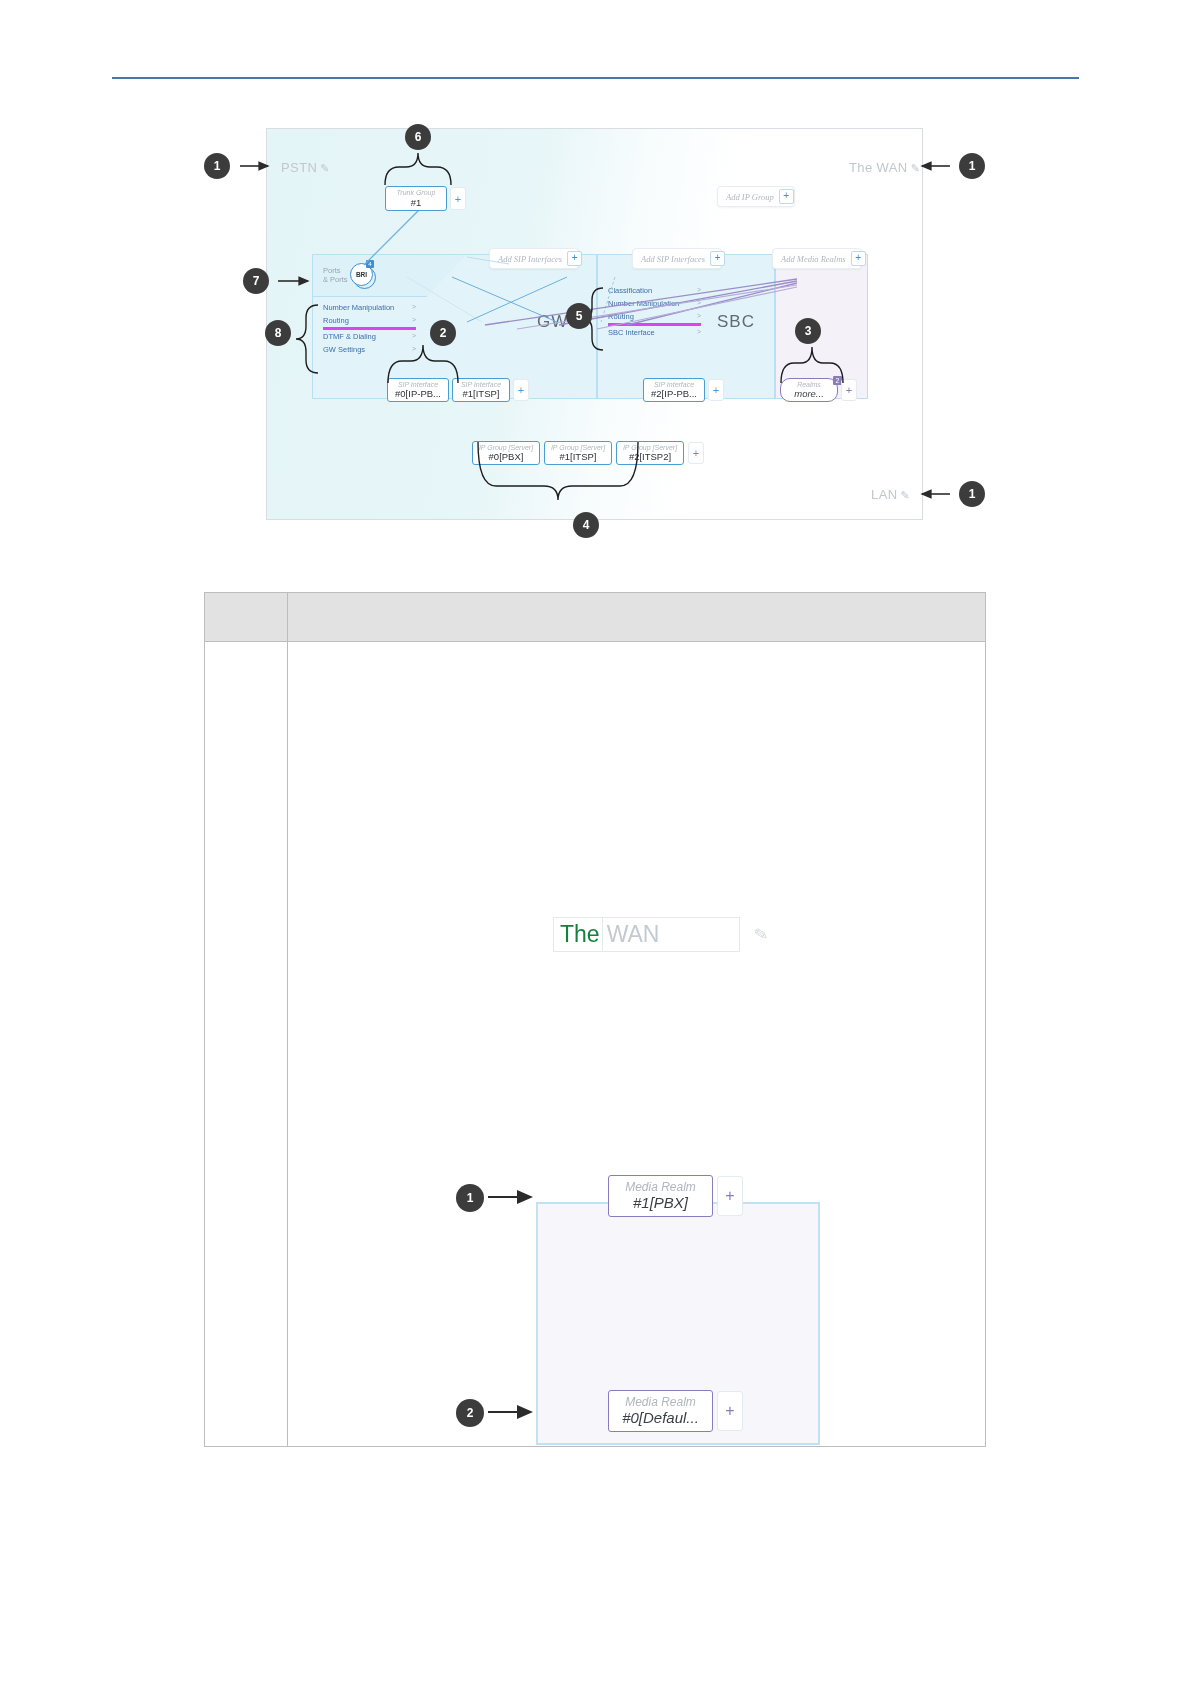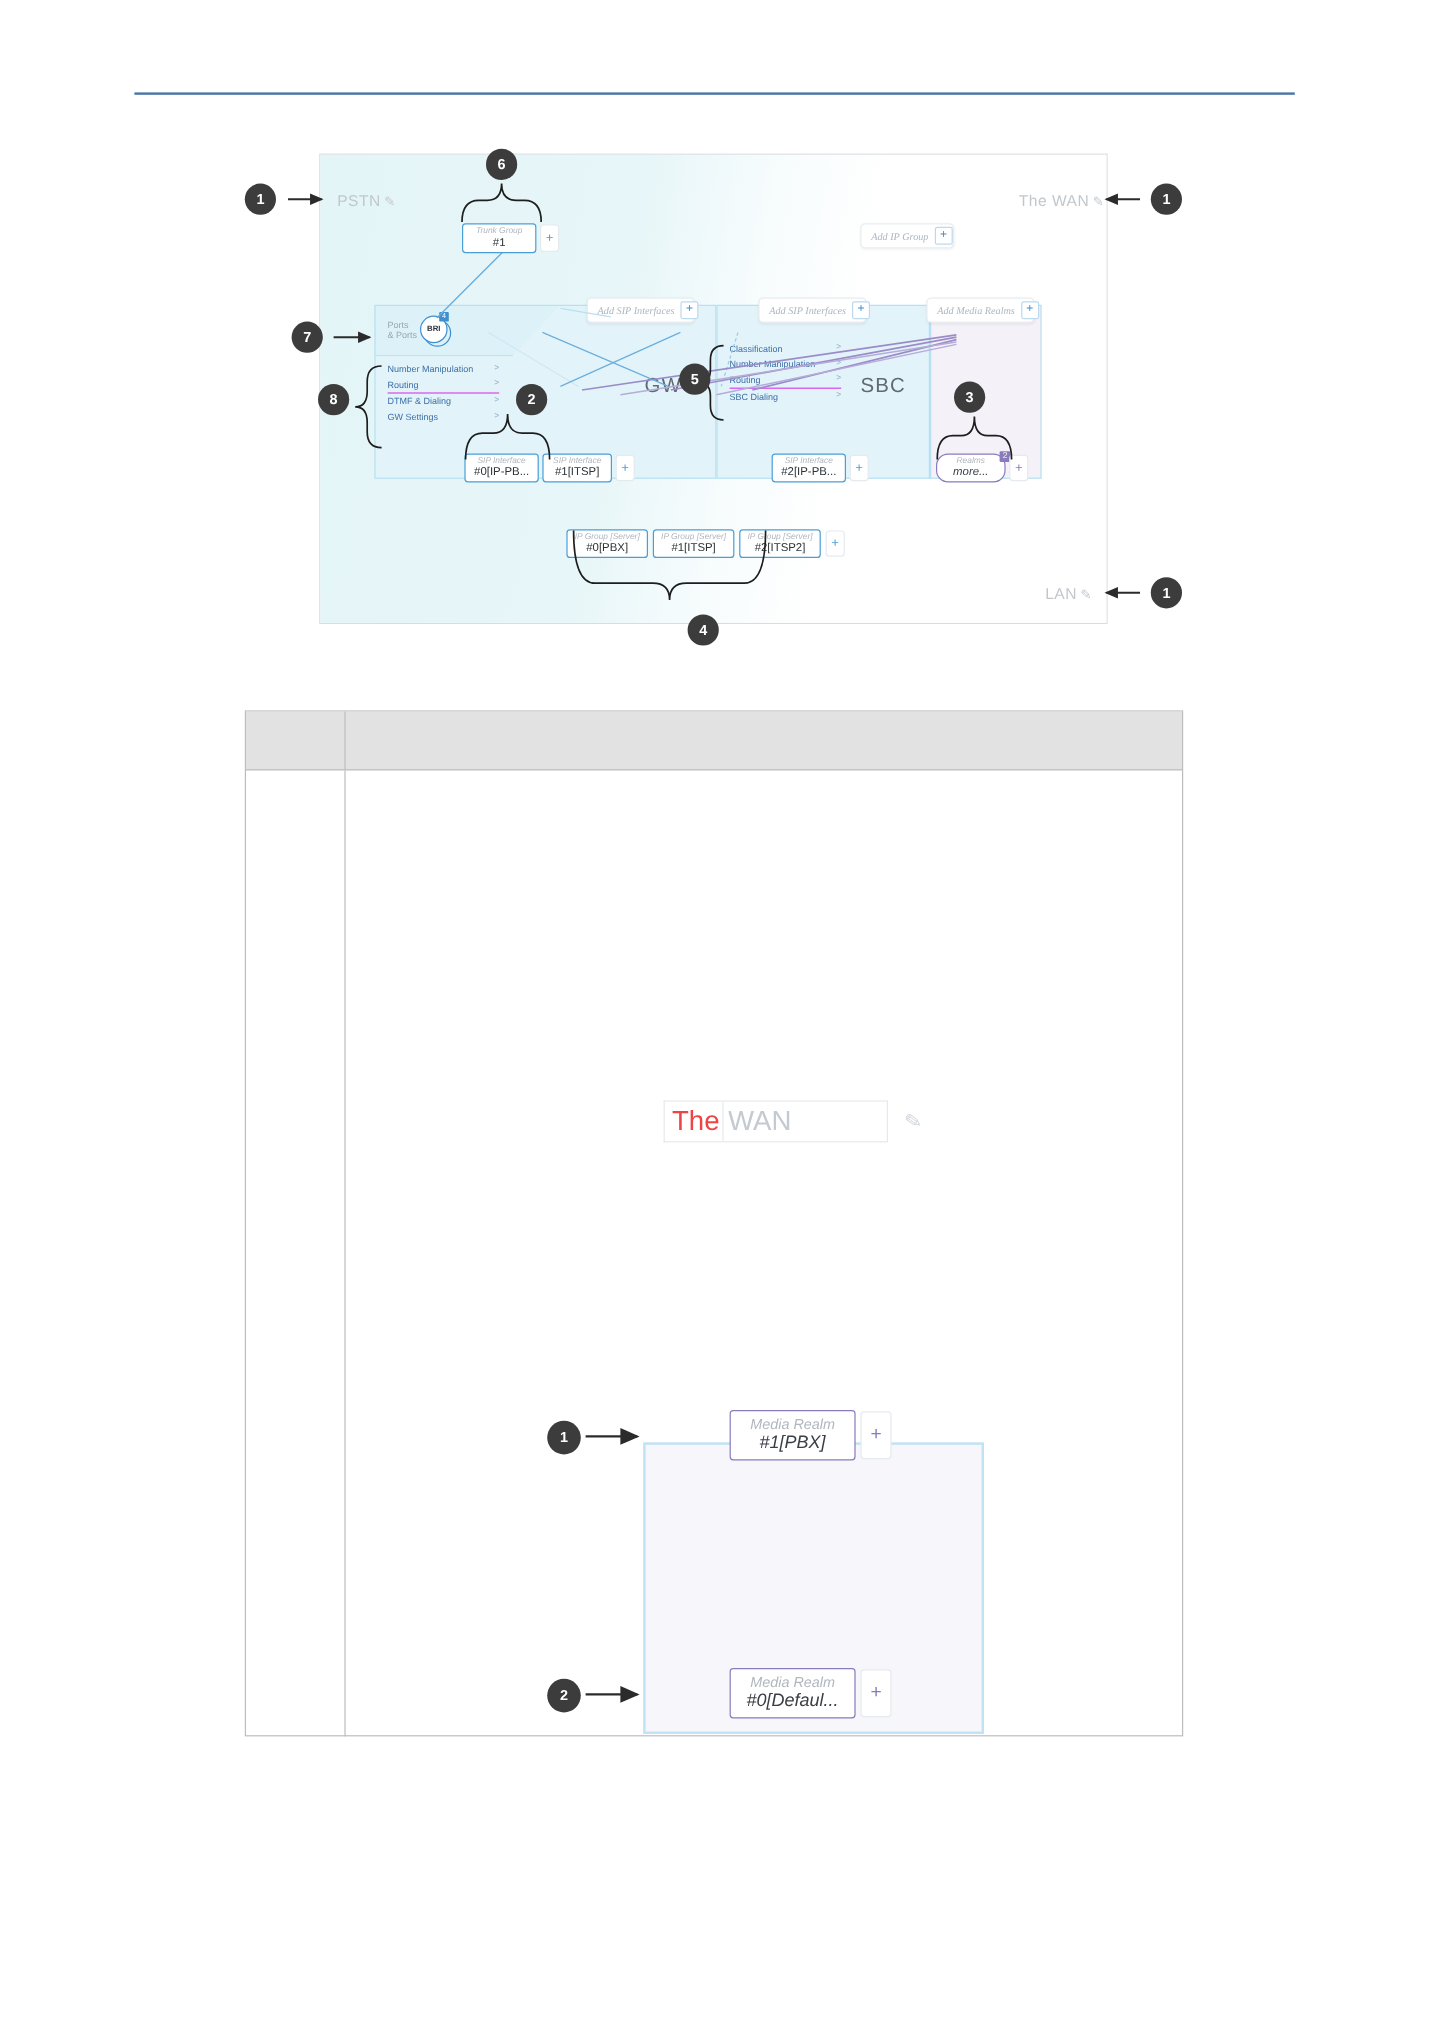--- a/index.html
+++ b/index.html
@@ -82,21 +82,21 @@
     width:9px;height:9px;line-height:9px;text-align:center;border-radius:1px;
   }
 
   
   .menu{position:absolute;}
   .menu .row{
     display:flex;align-items:flex-start;justify-content:space-between;
     font-size:7.5px;color:#3d6ea8;padding:2px 0;white-space:nowrap;
   }
   .menu .row .ch{color:#96aec9;font-size:7px;}
-  .menu .row.sep{border-top:1px solid #d946ef;}
+  .menu .row.sep{border-top:3px solid #d946ef;}
 
   .gwtitle{position:absolute;font-size:17px;color:#616a74;letter-spacing:1px;}
 
   .trunkspane{
     position:absolute;box-sizing:border-box;border:1px solid #b7e0f2;background:#ddf1f8;
   }
   .trunkslbl{position:absolute;font-size:7.5px;color:#9aa5af;line-height:1.25;}
   .bri{
     position:absolute;width:21px;height:21px;border-radius:50%;
     border:1.6px solid #3d8fd0;background:#fff;
@@ -129,21 +129,21 @@
   #tbl .hdr{display:flex;height:48px;background:#e2e2e2;border-bottom:1px solid #bdbdbd;}
   #tbl .hdr .c1{width:83px;border-right:1px solid #bdbdbd;box-sizing:border-box;}
   #tbl .hdr .c2{flex:1;}
   #tbl .body{display:flex;height:805px;}
   #tbl .body .c1{width:83px;border-right:1px solid #bdbdbd;box-sizing:border-box;}
   #tbl .body .c2{flex:1;position:relative;}
 
   
   .waneditor{position:absolute;display:flex;align-items:center;}
   .wanpre{
-    font-size:23px;color:#ef4444;border:1px solid #e6e9ec;
+    font-size:23px;color:#15803d;border:1px solid #e6e9ec;
     border-right:none;padding:3px 2px 3px 6px;background:#fff;
   }
   .waninput{
     font-size:23px;color:#c4cad1;border:1px solid #e6e9ec;
     padding:3px 12px 3px 4px;width:120px;background:#fff;
   }
   .wanpencil{margin-left:14px;color:#d2d7dc;font-size:17px;transform:rotate(-10deg);}
 
   
   .mrregion{
@@ -229,21 +229,21 @@
     </div>
     <div class="row">
       <span>Number Manipulation</span>
       <span class="ch">&gt;</span>
     </div>
     <div class="row">
       <span>Routing</span>
       <span class="ch">&gt;</span>
     </div>
     <div class="row sep">
-      <span>SBC Dialing</span>
+      <span>SBC Interface</span>
       <span class="ch">&gt;</span>
     </div>
   </div>
 
   <svg class="ov" width="655" height="390">
     <line x1="155" y1="78" x2="97" y2="136" stroke="#6aaedd" stroke-width="1.2"></line>
     <line x1="200" y1="128" x2="242" y2="135" stroke="#b7e0f2" stroke-width="1"></line>
 
     <line x1="140" y1="148" x2="215" y2="193" stroke="#cfe6f3" stroke-width="1"></line>
     <line x1="185" y1="148" x2="290" y2="193" stroke="#6aaedd" stroke-width="1"></line>

